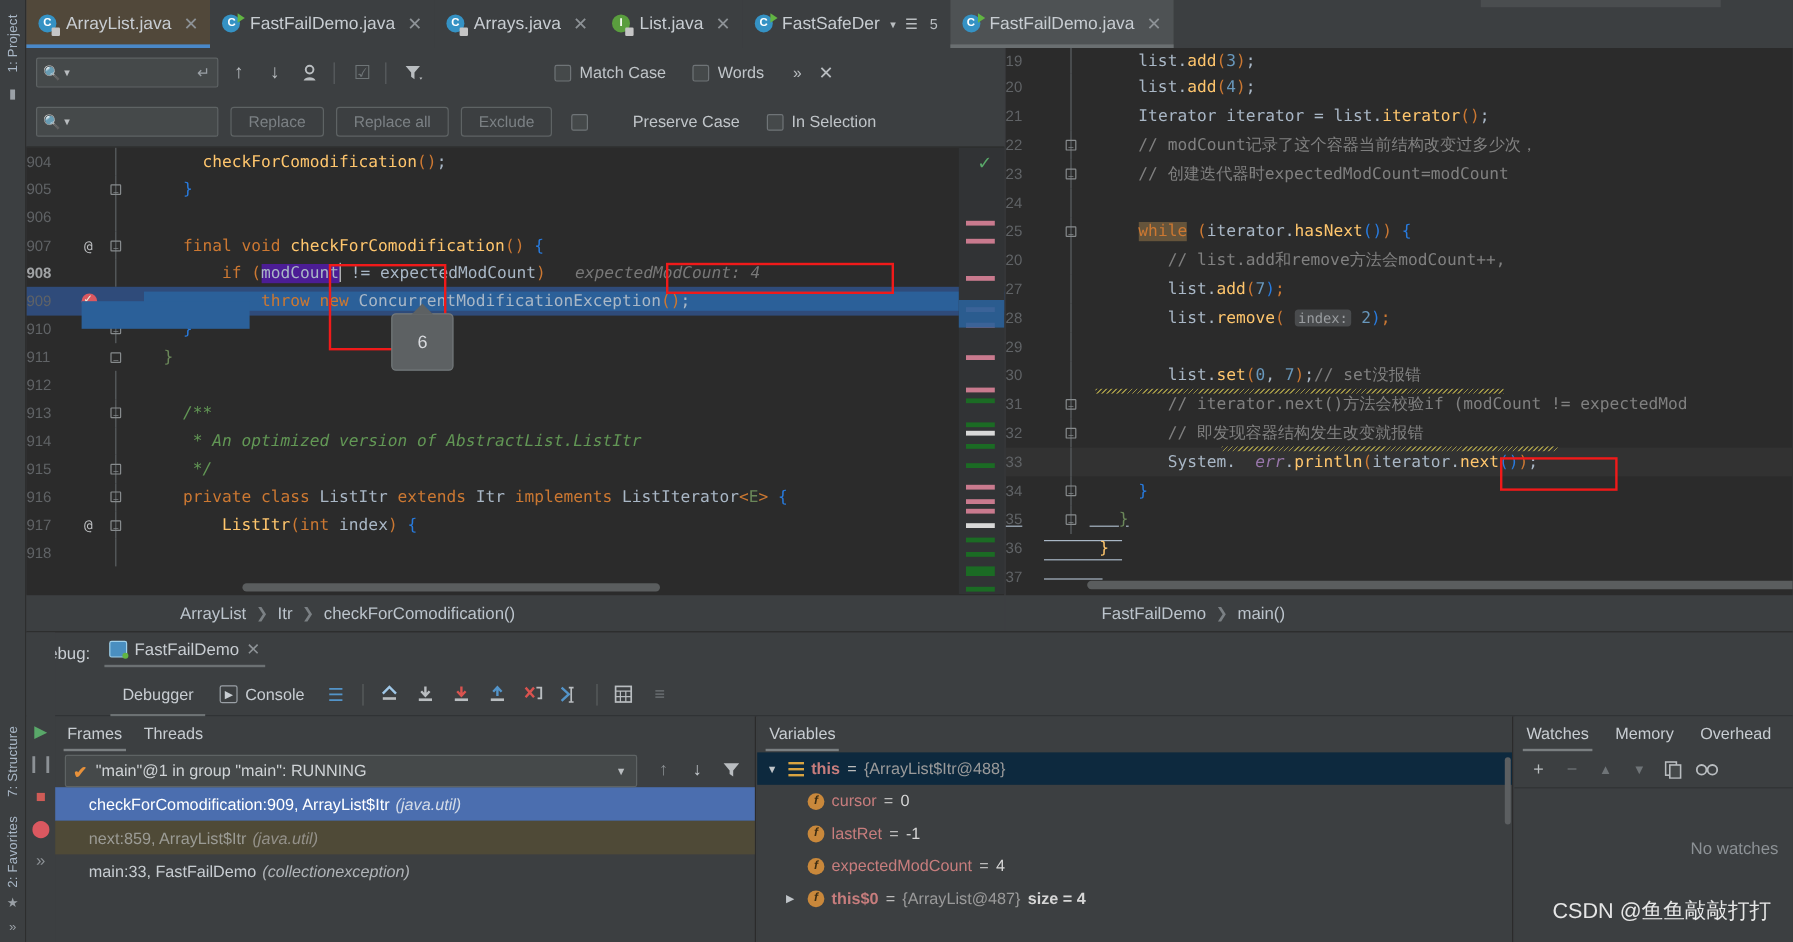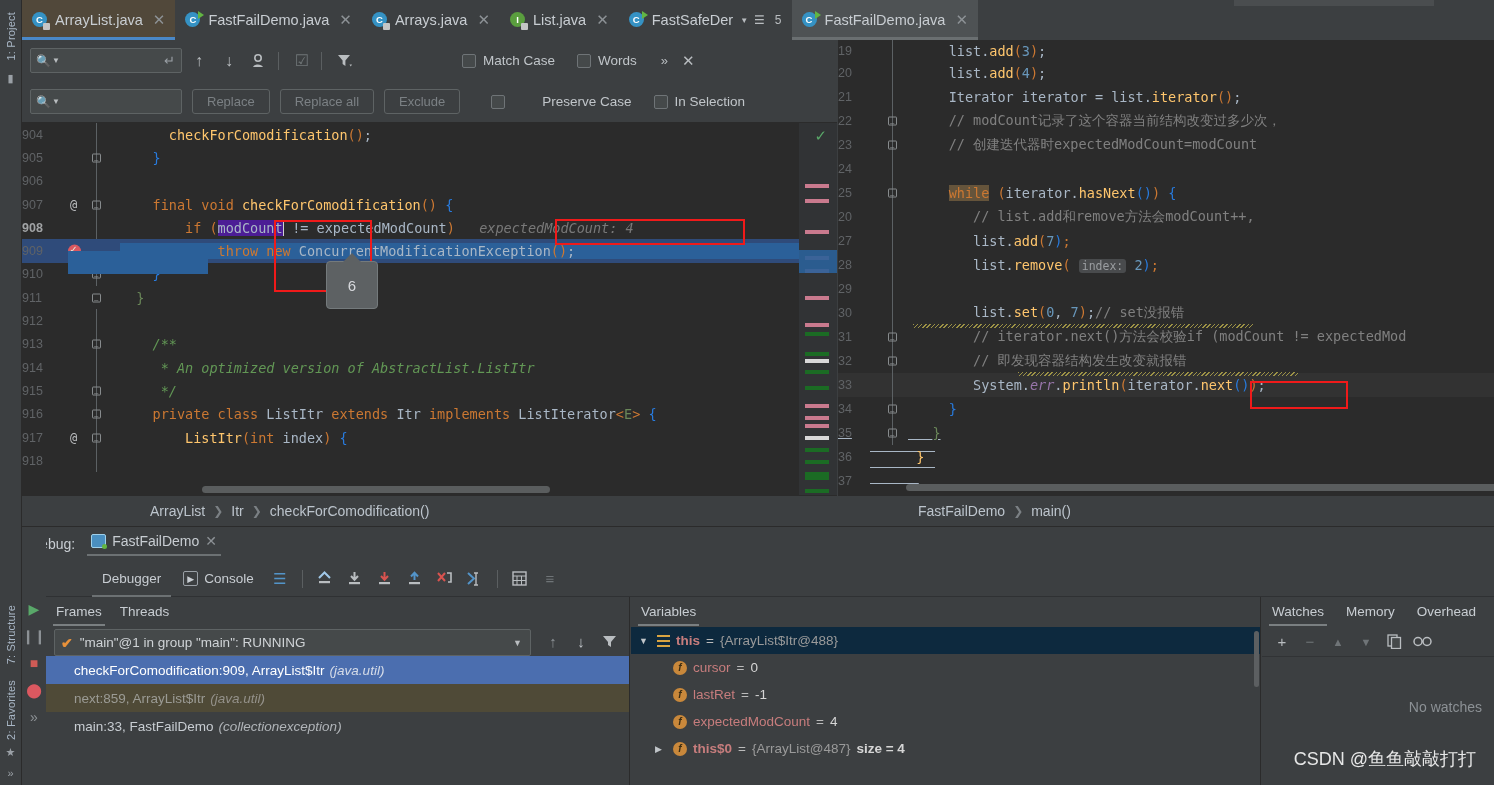--- a/index.html
+++ b/index.html
@@ -138,21 +138,21 @@
     color: #e8f0e0; font-size: 11px;
   }
   .hl-line { background: #2f4b7a; }
   .hl-line-soft { background: #323232; }
   .sel-band { background: #2b6099; }
 
   
   .kw { color: #cc7832; } .num { color: #6897bb; }
   .cmt { color: #808080; } .doc { color: #629755; font-style: italic; }
   .mth { color: #ffc66d; } .cls { color: #a9b7c6; }
-  .fld { color: #9876aa; }
+  .fld { color: #9876aa; margin-left: 16px; }
   .brgreen { color: #287bde; } .brorange { color: #cc7832; }
   .grn { color: #6a8759; }
   .while-hl { background: #65543b; color: #cc7832; }
   .hint {
     color: #787878; font-style: italic; font-family: "DejaVu Sans Mono", monospace;
   }
   .paramhint {
     background: #494b4d; color: #9a9da0; font-size: 11.5px; border-radius: 3px;
     padding: 0 3px; font-style: normal;
   }
@@ -443,21 +443,21 @@
     </div>
 
     <div class="frow">
       <div class="searchfield">
         <span class="magn">🔍</span>
         <span class="caretdn">▼</span>
       </div>
       <div class="rbtn">Replace</div>
       <div class="rbtn">Replace all</div>
       <div class="rbtn">Exclude</div>
-      <div class="chk" style="margin-left:31px;gap:37px;">
+      <div class="chk" style="margin-left:16px;gap:37px;">
         <span class="box"></span>
         <span>Preserve Case</span>
       </div>
       <div class="chk">
         <span class="box"></span>
         <span>In Selection</span>
       </div>
     </div>
   </div>
 

